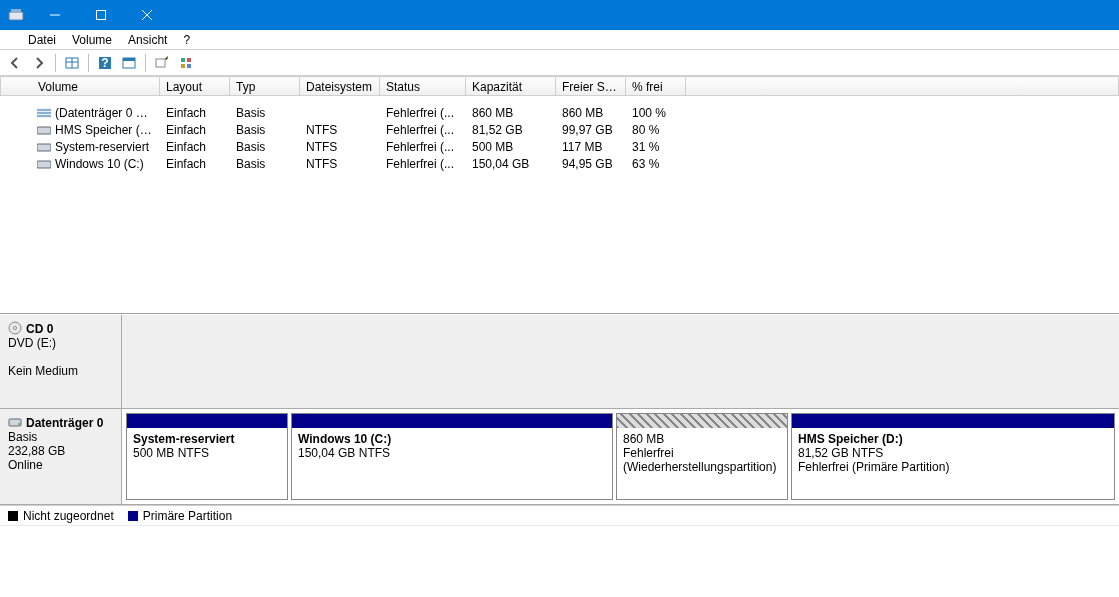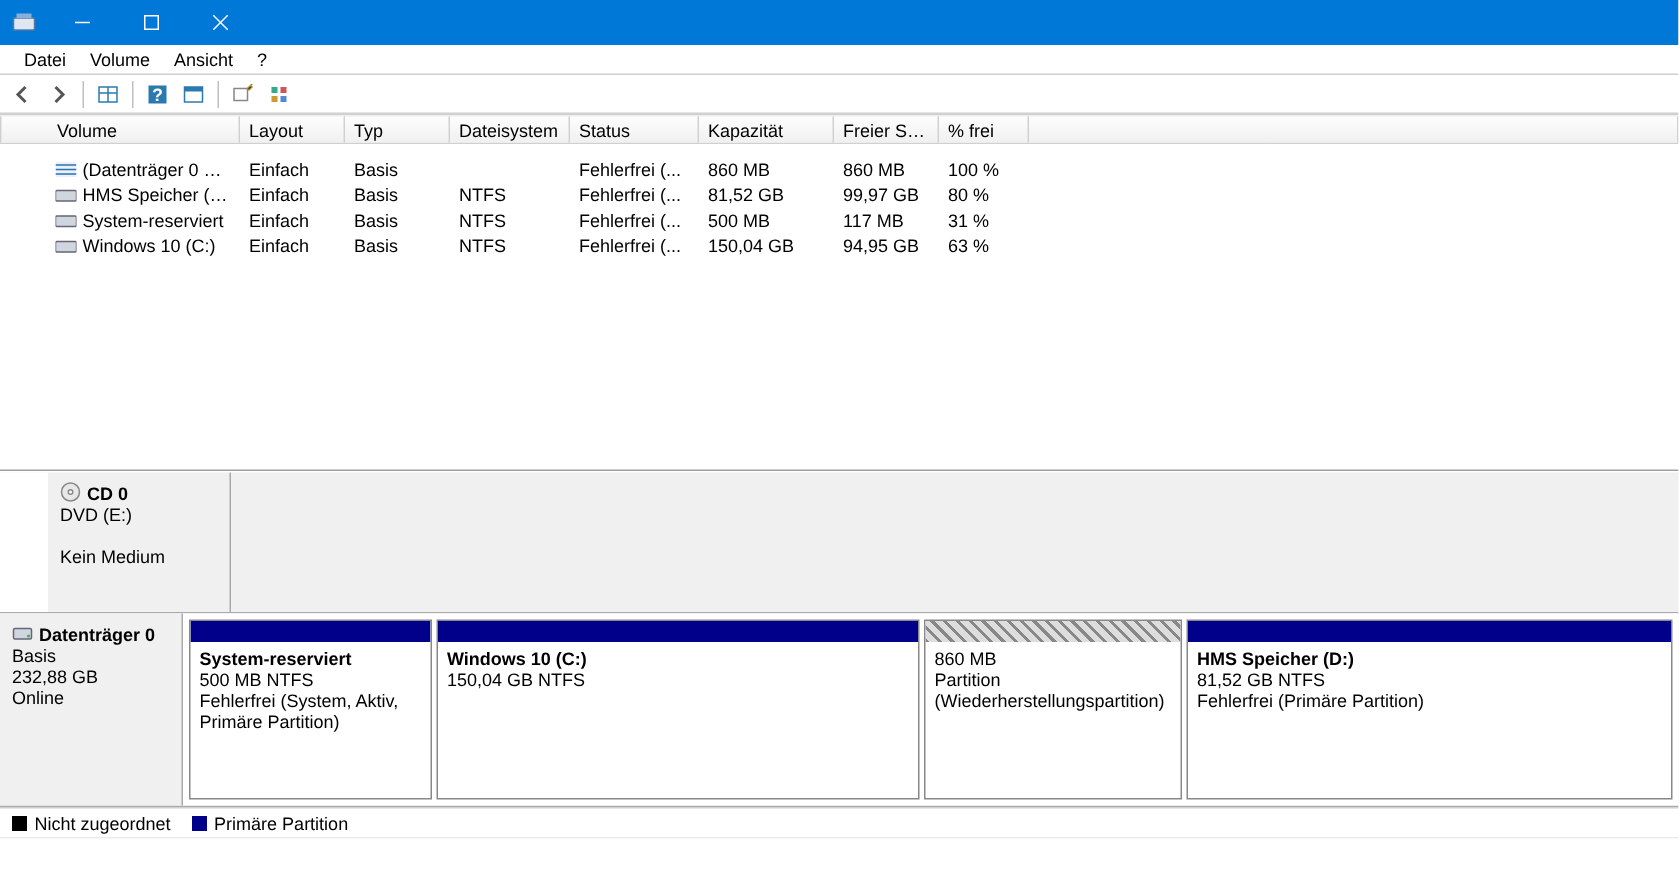--- a/index.html
+++ b/index.html
@@ -7,21 +7,21 @@
 
 
 .titlebar { height: 30px; background: #0078d7; color: #fff; display: flex; align-items: center; }
 .titlebar .app-icon { width: 16px; height: 16px; margin: 0 8px; }
 .titlebar .title { flex: 1; font-size: 12px; }
 .win-controls { display: flex; height: 100%; }
 .win-btn { width: 46px; display: flex; align-items: center; justify-content: center; color: #fff; }
 .win-btn svg { width: 10px; height: 10px; }
 
 
-.menubar { height: 20px; background: #fff; border-bottom: 1px solid #d0d0d0; display: flex; align-items: center; padding: 0 8px; }
+.menubar { height: 20px; background: #fff; border-bottom: 1px solid #d0d0d0; display: flex; align-items: center; padding: 0 20px; }
 .menubar .mi { padding: 2px 8px; }
 
 
 .toolbar { height: 26px; background: #fff; border-bottom: 1px solid #d0d0d0; display: flex; align-items: center; padding: 0 4px; gap: 2px; }
 .tb-btn { width: 22px; height: 22px; display: flex; align-items: center; justify-content: center; border: 1px solid transparent; }
 .tb-sep { width: 1px; height: 18px; background: #c0c0c0; margin: 0 3px; }
 
 
 .cols { height: 20px; background: #fff; display: flex; border-bottom: 1px solid #d0d0d0; border-top: 1px solid #d0d0d0; }
 .col-h { border-right: 1px solid #d0d0d0; border-top: 1px solid #f5f5f5; padding: 2px 6px; background: linear-gradient(#fdfdfd,#f0f0f0); white-space: nowrap; overflow: hidden; text-overflow: ellipsis; }
@@ -51,22 +51,22 @@
 .disk-label b { font-weight: 600; font-size: 12px; }
 .disk-label .ico { display: inline-block; width: 14px; height: 14px; margin-right: 4px; vertical-align: -2px; }
 .disk-parts { flex: 1; display: flex; padding: 4px; gap: 3px; background: #fff; }
 .part { border: 1px solid #888; display: flex; flex-direction: column; overflow: hidden; }
 .part .stripe { height: 14px; background: #00008b; }
 .part .stripe.hatch { background: repeating-linear-gradient(45deg,#888 0 2px,#ddd 2px 6px); }
 .part .pbody { padding: 4px 6px; line-height: 14px; overflow: hidden; }
 .part .pbody b { font-weight: 600; }
 
 
-.diskrow.cd { height: 94px; padding-left: 32px; }
-.diskrow.d0 { height: 129px; }
+.diskrow.cd { height: 94px; }
+.diskrow.d0 { height: 96px; }
 .diskrow.d0 .disk-parts .part { flex-direction: column; }
 
 
 .legend { height: 20px; border-top: 1px solid #d0d0d0; background: #fff; display: flex; align-items: center; padding: 0 8px; gap: 14px; }
 .legend .sw { width: 10px; height: 10px; display: inline-block; margin-right: 5px; vertical-align: -1px; }
 .sw.black { background: #000; }
 .sw.blue { background: #00008b; }
 
 
 .bottom-gap { height: 24px; background: #fff; border-top: 1px solid #ececec; }
@@ -251,29 +251,29 @@
             <circle cx="11" cy="9" r="1" fill="#4a6"></circle>
           </svg>
       </span><b>Datenträger 0</b><br>
       <span>Basis</span><br>
       <span>232,88 GB</span><br>
       <span>Online</span>
     </div>
     <div class="disk-parts" id="parts0">
         <div class="part pw1">
           <div class="stripe "></div>
-          <div class="pbody"><b>System-reserviert</b><br><span>500 MB NTFS</span><br><span>Fehlerfrei (System, Aktiv, Primäre Partition)</span></div>
+          <div class="pbody"><b>System-reserviert</b><br><span>500 MB NTFS</span><br></div>
         </div>
         <div class="part pw2">
           <div class="stripe "></div>
           <div class="pbody"><b>Windows 10  (C:)</b><br><span>150,04 GB NTFS</span><br></div>
         </div>
         <div class="part pw3">
           <div class="stripe hatch"></div>
-          <div class="pbody"><span>860 MB</span><br><span>Partition (Wiederherstellungspartition)</span></div>
+          <div class="pbody"><span>860 MB</span><br><span>Fehlerfrei (Wiederherstellungspartition)</span></div>
         </div>
         <div class="part pw4">
           <div class="stripe "></div>
           <div class="pbody"><b>HMS Speicher  (D:)</b><br><span>81,52 GB NTFS</span><br><span>Fehlerfrei (Primäre Partition)</span></div>
         </div>
       </div>
   </div>
 
 </div>
 

